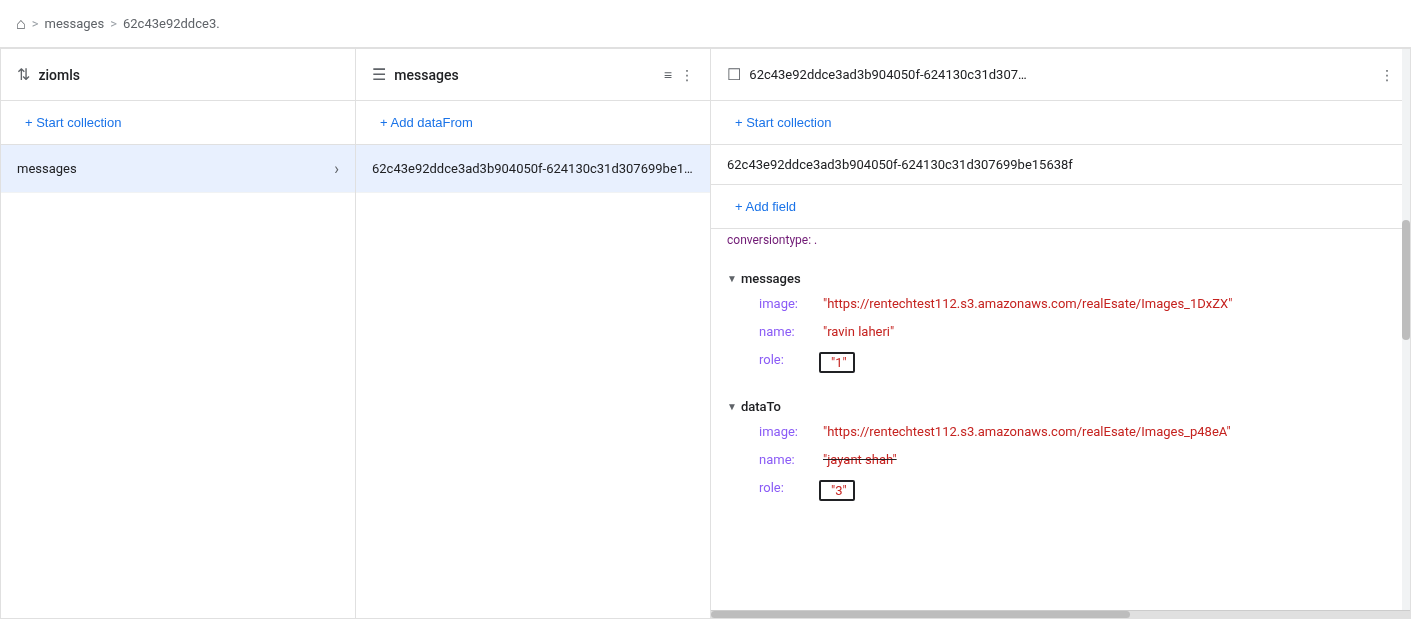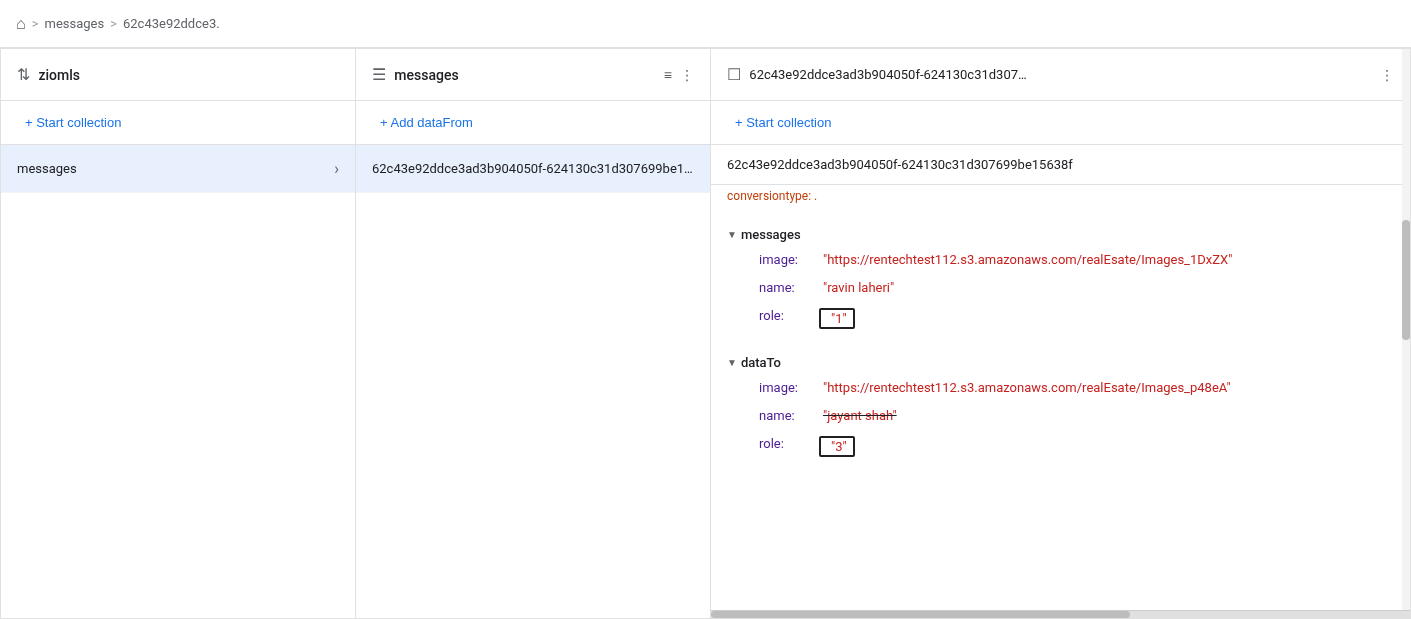--- a/index.html
+++ b/index.html
@@ -177,21 +177,21 @@
       padding: 8px 0;
     }
     .field-row {
       display: flex;
       align-items: flex-start;
       padding: 4px 16px;
       font-size: 13px;
       min-height: 28px;
     }
     .field-key {
-      color: #4c1d95;
+      color: #8b5cf6;
       min-width: 60px;
       white-space: nowrap;
     }
     .field-value {
       color: #202124;
       margin-left: 4px;
       word-break: break-all;
     }
     .field-value.string-val { color: #c5221f; }
 
@@ -219,21 +219,21 @@
       border-radius: 2px;
     }
 
     
     .panel-content::-webkit-scrollbar { width: 8px; }
     .panel-content::-webkit-scrollbar-track { background: #f1f3f4; }
     .panel-content::-webkit-scrollbar-thumb { background: #bdbdbd; border-radius: 4px; }
 
     
     .partial-field {
-      color: #c2410c;
+      color: #701a75;
       font-size: 12px;
       overflow: hidden;
       white-space: nowrap;
       text-overflow: ellipsis;
       max-width: 400px;
     }
 
     .right-scrollbar {
       position: absolute;
       right: 0;
@@ -314,20 +314,23 @@
       <div class="panel-action">
         <button class="btn-add">+ Start collection</button>
       </div>
 
       <div class="doc-path-row">
         <span>62c43e92ddce3ad3b904050f-624130c31d307699be15638f</span>
       </div>
 
       <div class="panel-content">
 
+        <div class="panel-action" style="border-bottom:1px solid #e0e0e0;">
+          <button class="btn-add">+ Add field</button>
+        </div>
 
         <div class="field-row">
           <span class="partial-field">conversiontype: .</span>
         </div>
 
         <div class="field-section">
           <div class="section-header">
             <span class="triangle">▼</span>
             <span>messages</span>
           </div>

